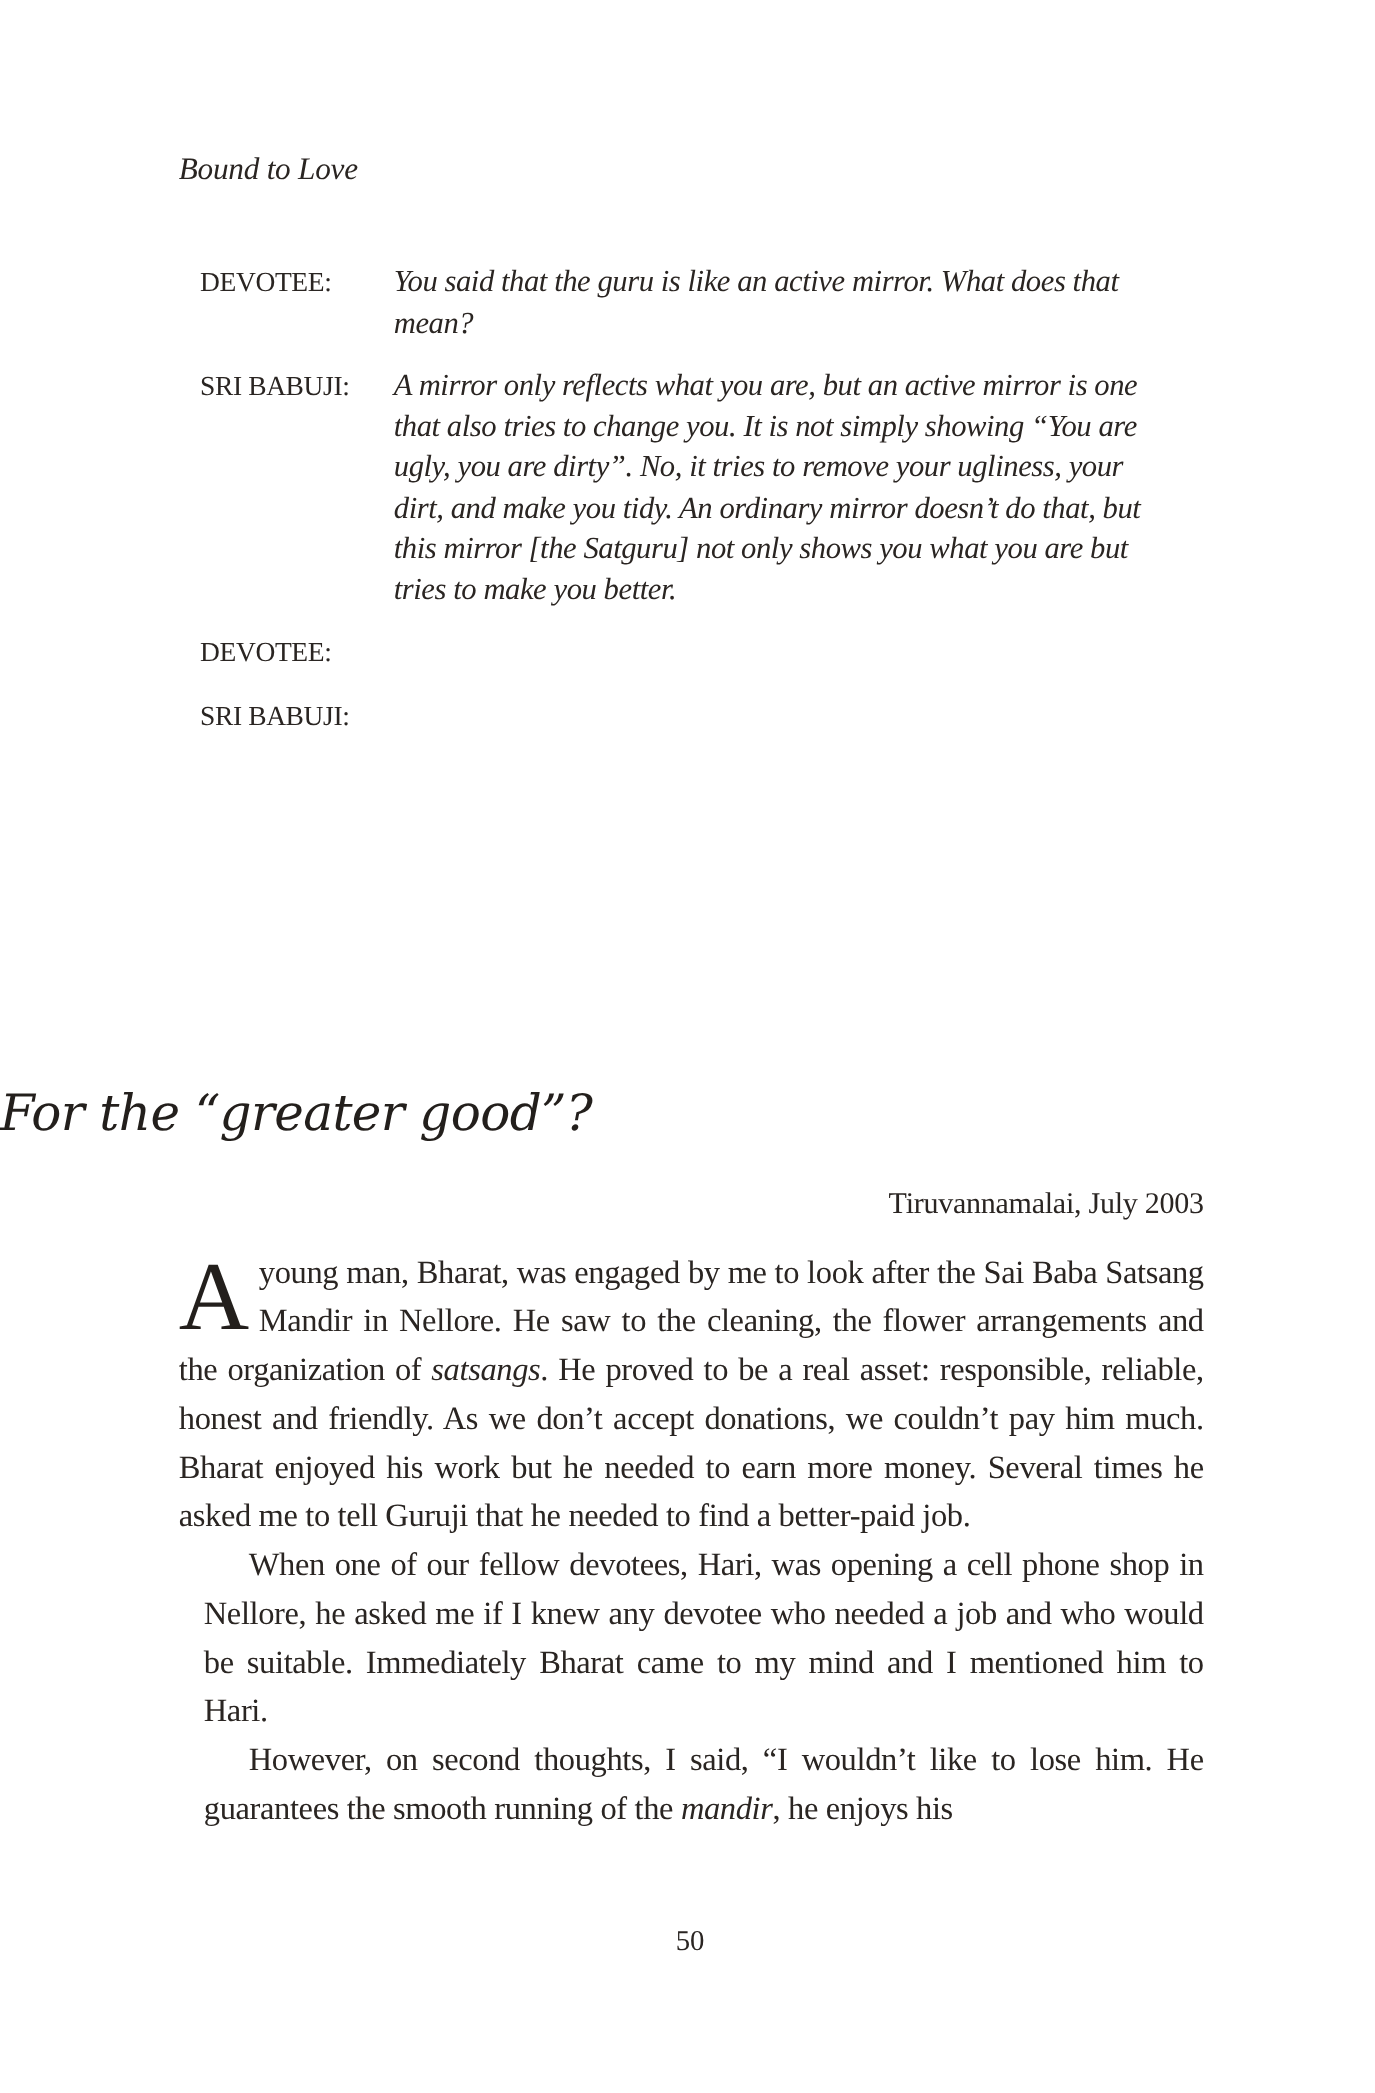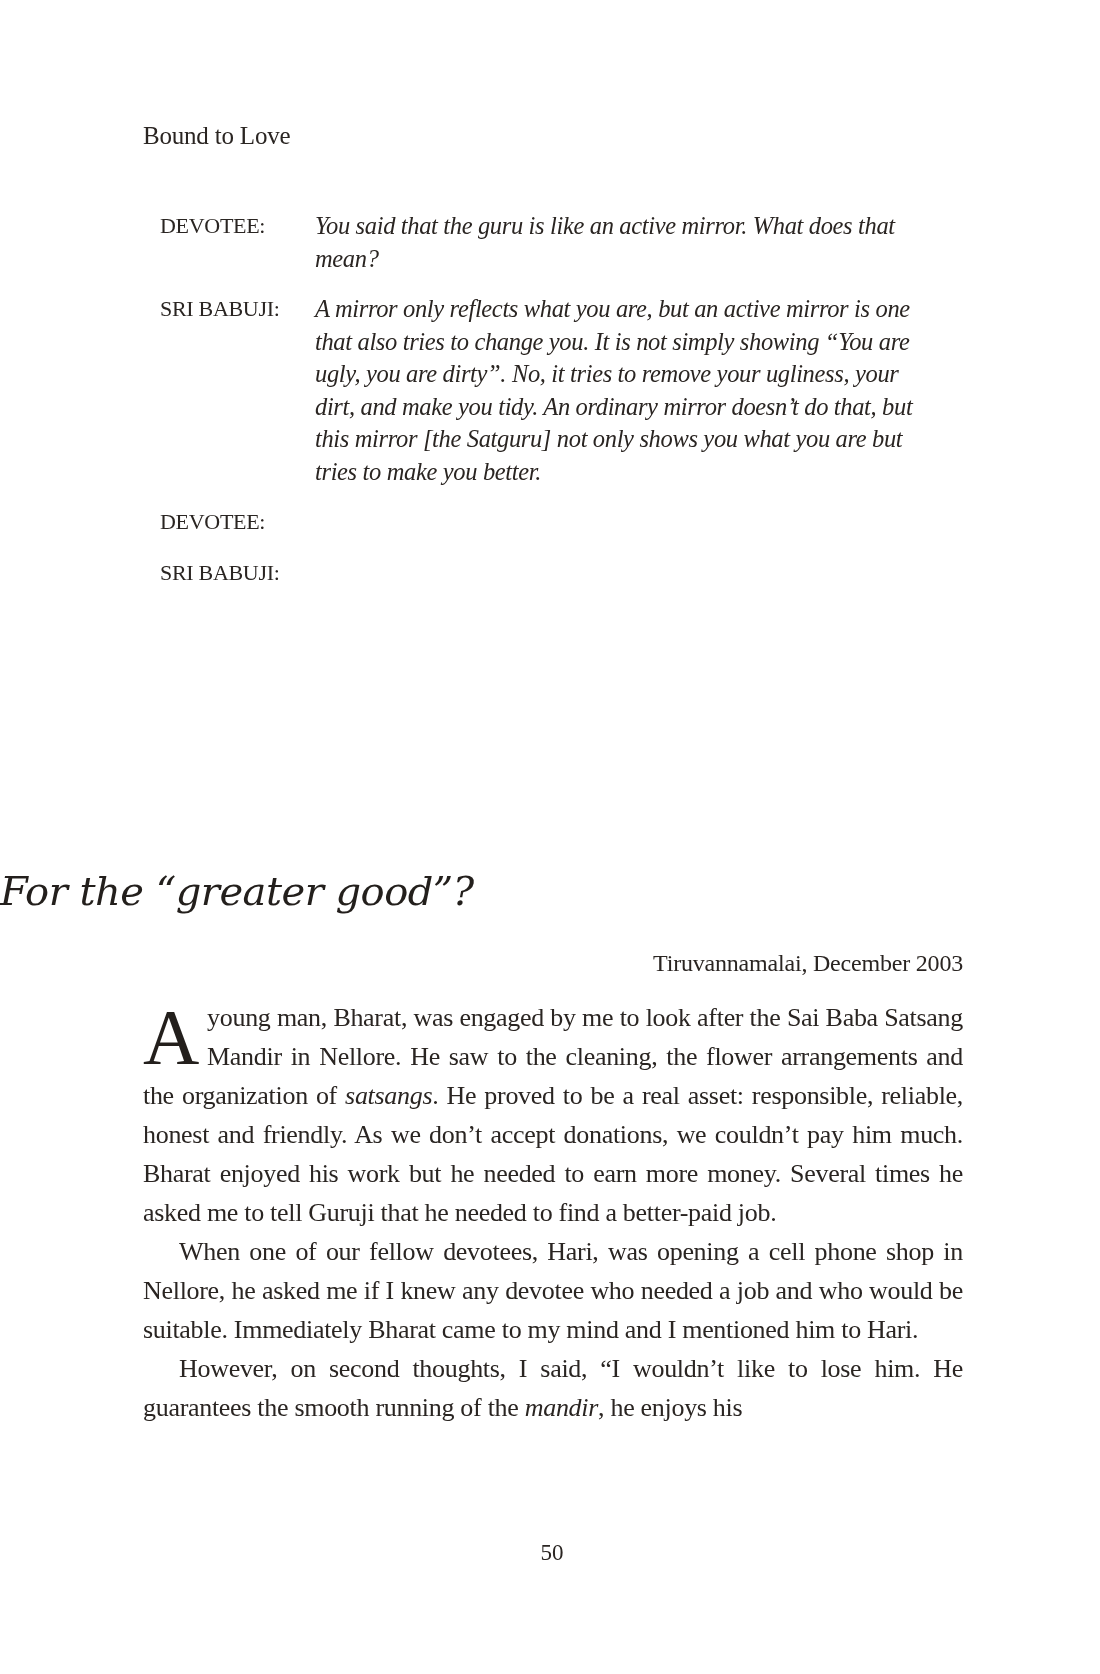--- a/index.html
+++ b/index.html
@@ -1,33 +1,33 @@
 <!DOCTYPE html>
 <html><head>
 <meta charset="utf-8">
 <style>
   html, body { margin: 0; padding: 0; background: #ffffff; }
   body { width: 1100px; height: 1674px; position: relative; overflow: hidden;
          font-family: "Liberation Serif", "DejaVu Serif", serif; color: #2a2522; }
-  .running-head { position: absolute; left: 143px; top: 122px; 
+  .running-head { position: absolute; left: 143px; top: 122px; font-style: italic;
                   font-size: 25px; letter-spacing: -0.2px; }
   .dialogue { position: absolute; left: 143px; top: 210px; width: 800px; }
   .exchange { display: flex; margin-bottom: 18px; }
   .speaker { width: 172px; flex: none; font-size: 22px;
              line-height: 32.5px; padding-left: 17px; box-sizing: border-box; letter-spacing: -0.3px; }
   .line { width: 610px; font-style: italic; font-size: 24.5px; line-height: 32.5px;
           letter-spacing: -0.35px; }
   .chapter-title { position: absolute; left: 0; width: 1100px; top: 868px; 
                    font-family: "DejaVu Serif", serif; font-style: italic; font-size: 40px;
                    letter-spacing: -0.5px; color: #231f1c; }
   .dateline { position: absolute; right: 137px; top: 950px; font-size: 24px; letter-spacing: -0.2px; }
   .body-text { position: absolute; left: 143px; top: 998px; width: 820px;
                font-size: 26px; line-height: 39px; text-align: justify; letter-spacing: -0.3px; }
   .body-text p { margin: 0; }
-  .body-text p.indent { text-indent: 36px; }
+  .body-text p.indent { text-indent: 36px; margin-left: 20px; }
   .dropcap { float: left; font-size: 78px; line-height: 62px; margin: 8px 8px 0 0; color: #231f1c; }
   .body-text em { font-style: italic; }
   .page-number { position: absolute; left: 2px; width: 1100px; top: 1540px; text-align: center;
                  font-size: 23px; }
 </style>
 </head>
 <body>
 
 <div class="running-head">Bound to Love</div>
 
@@ -42,21 +42,21 @@
   </div>
   <div class="exchange">
     <div class="speaker">DEVOTEE:</div>
   </div>
   <div class="exchange">
     <div class="speaker">SRI BABUJI:</div>
   </div>
 </div>
 
 <div class="chapter-title">For the “greater good”?</div>
-<div class="dateline">Tiruvannamalai, December 2003</div>
+<div class="dateline">Tiruvannamalai, July 2003</div>
 
 <div class="body-text">
   <p>
     <span class="dropcap">A</span><span> young man, Bharat, was engaged by me to look after the Sai Baba Satsang Mandir in Nellore. He saw to the cleaning, the flower arrangements and the organization of </span><em>satsangs</em><span>. He proved to be a real asset: responsible, reliable, honest and friendly. As we don’t accept donations, we couldn’t pay him much. Bharat enjoyed his work but he needed to earn more money. Several times he asked me to tell Guruji that he needed to find a better-paid job.</span>
   </p>
   <p class="indent">
     <span>When one of our fellow devotees, Hari, was opening a cell phone shop in Nellore, he asked me if I knew any devotee who needed a job and who would be suitable. Immediately Bharat came to my mind and I mentioned him to Hari.</span>
   </p>
   <p class="indent">
     <span>However, on second thoughts, I said, “I wouldn’t like to lose him. He guarantees the smooth running of the </span><em>mandir</em><span>, he enjoys his</span>

